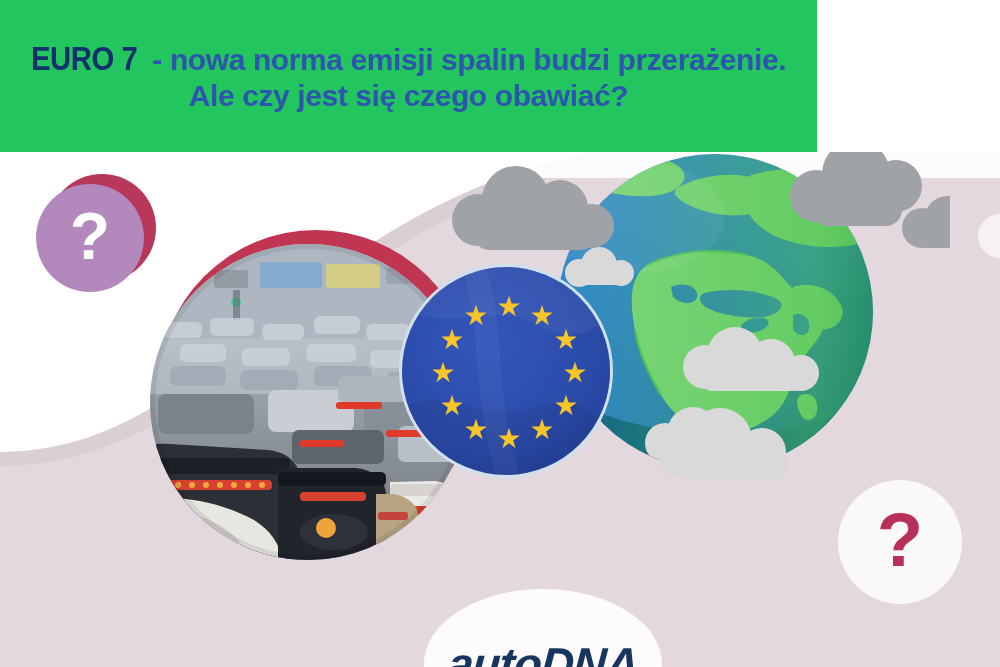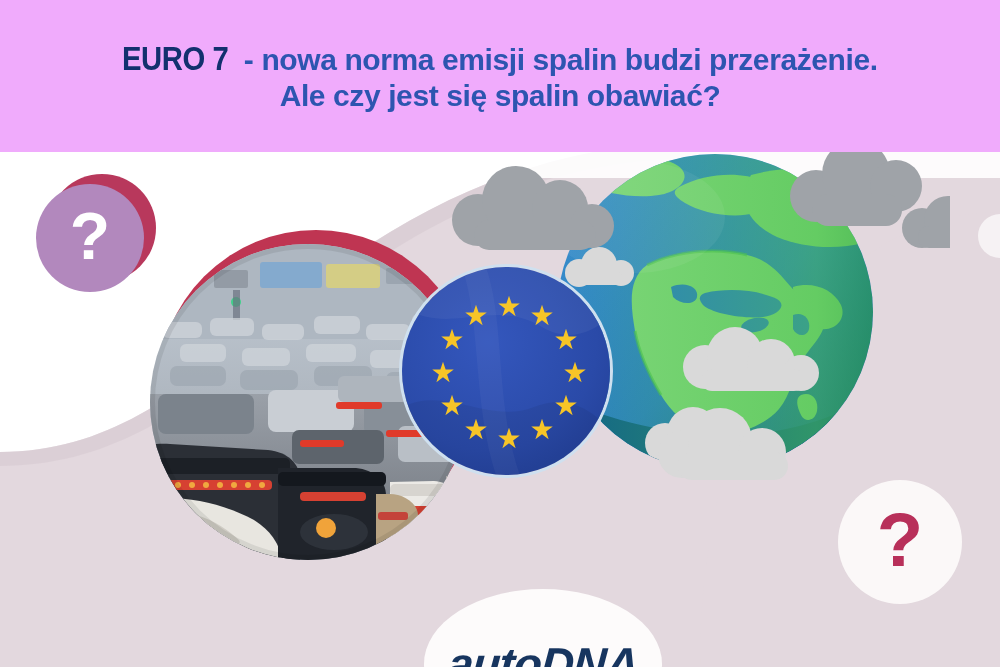--- a/index.html
+++ b/index.html
@@ -15,22 +15,22 @@
     width: 1000px;
     height: 667px;
     overflow: hidden;
     background: #ffffff;
   }
 
   
   #header {
     position: absolute;
     left: 0; top: 0;
-    width: 1000px; height: 152px;
-    background: #f0abfc;
+    width: 817px; height: 152px;
+    background: #22c55e;
     z-index: 60;
     display: flex;
     flex-direction: column;
     align-items: center;
     justify-content: center;
   }
   .title-line {
     white-space: nowrap;
     line-height: 1.18;
     text-align: center;
@@ -188,21 +188,21 @@
 </head>
 <body>
 
 <div id="banner">
 
   <div id="header">
     <div class="title-line title-line-1">
       <span class="euro7">EURO 7</span><span class="title-rest"> - nowa norma emisji spalin budzi przerażenie.</span>
     </div>
     <div class="title-line title-line-2">
-      <span class="title-rest">Ale czy jest się spalin obawiać?</span>
+      <span class="title-rest">Ale czy jest się czego obawiać?</span>
     </div>
   </div>
 
   <div id="stage">
 
     <svg id="bg-waves" viewBox="0 0 1000 515" preserveAspectRatio="none">
       <rect x="0" y="0" width="1000" height="515" fill="#ffffff"></rect>
 
       <path d="M0,300 C140,300 220,200 330,120 C440,40 560,-10 700,-10 L1000,-10 L1000,515 L0,515 Z" fill="#e3d8de"></path>
 

